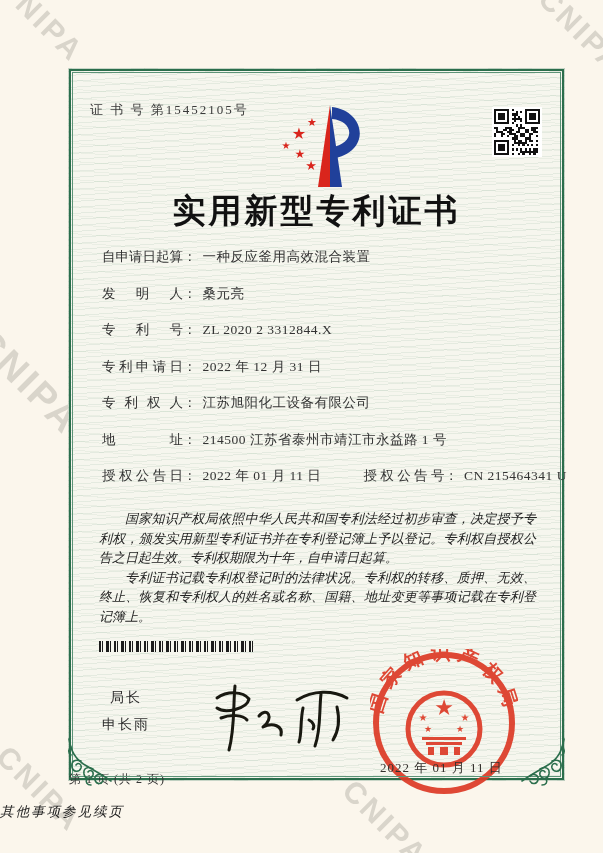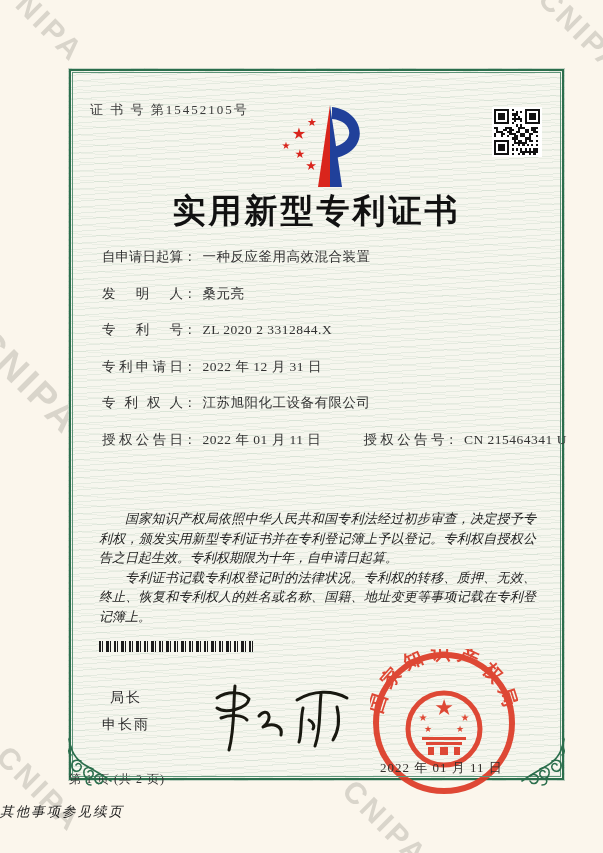--- a/index.html
+++ b/index.html
@@ -284,20 +284,23 @@
       <div class="frow">
         <span class="flabel">专利号</span><span class="fcolon">：</span><span class="fvalue">ZL 2020 2 3312844.X</span>
       </div>
       <div class="frow">
         <span class="flabel">专利申请日</span><span class="fcolon">：</span><span class="fvalue">2022 年 12 月 31 日</span>
       </div>
       <div class="frow">
         <span class="flabel">专利权人</span><span class="fcolon">：</span><span class="fvalue">江苏旭阳化工设备有限公司</span>
       </div>
       <div class="frow">
+        <span class="flabel">地址</span><span class="fcolon">：</span><span class="fvalue">214500 江苏省泰州市靖江市永益路 1 号</span>
+      </div>
+      <div class="frow">
         <span class="flabel">授权公告日</span><span class="fcolon">：</span><span class="fvalue">2022 年 01 月 11 日</span><span class="grant-gap"></span><span class="flabel">授权公告号</span><span class="fcolon">：</span><span class="fvalue">CN 215464341 U</span>
       </div>
     </div>
 
     <div class="paras">
       <p>国家知识产权局依照中华人民共和国专利法经过初步审查，决定授予专利权，颁发实用新型专利证书并在专利登记簿上予以登记。专利权自授权公告之日起生效。专利权期限为十年，自申请日起算。</p>
       <p>专利证书记载专利权登记时的法律状况。专利权的转移、质押、无效、终止、恢复和专利权人的姓名或名称、国籍、地址变更等事项记载在专利登记簿上。</p>
     </div>
 
     <div class="barcode"></div>

